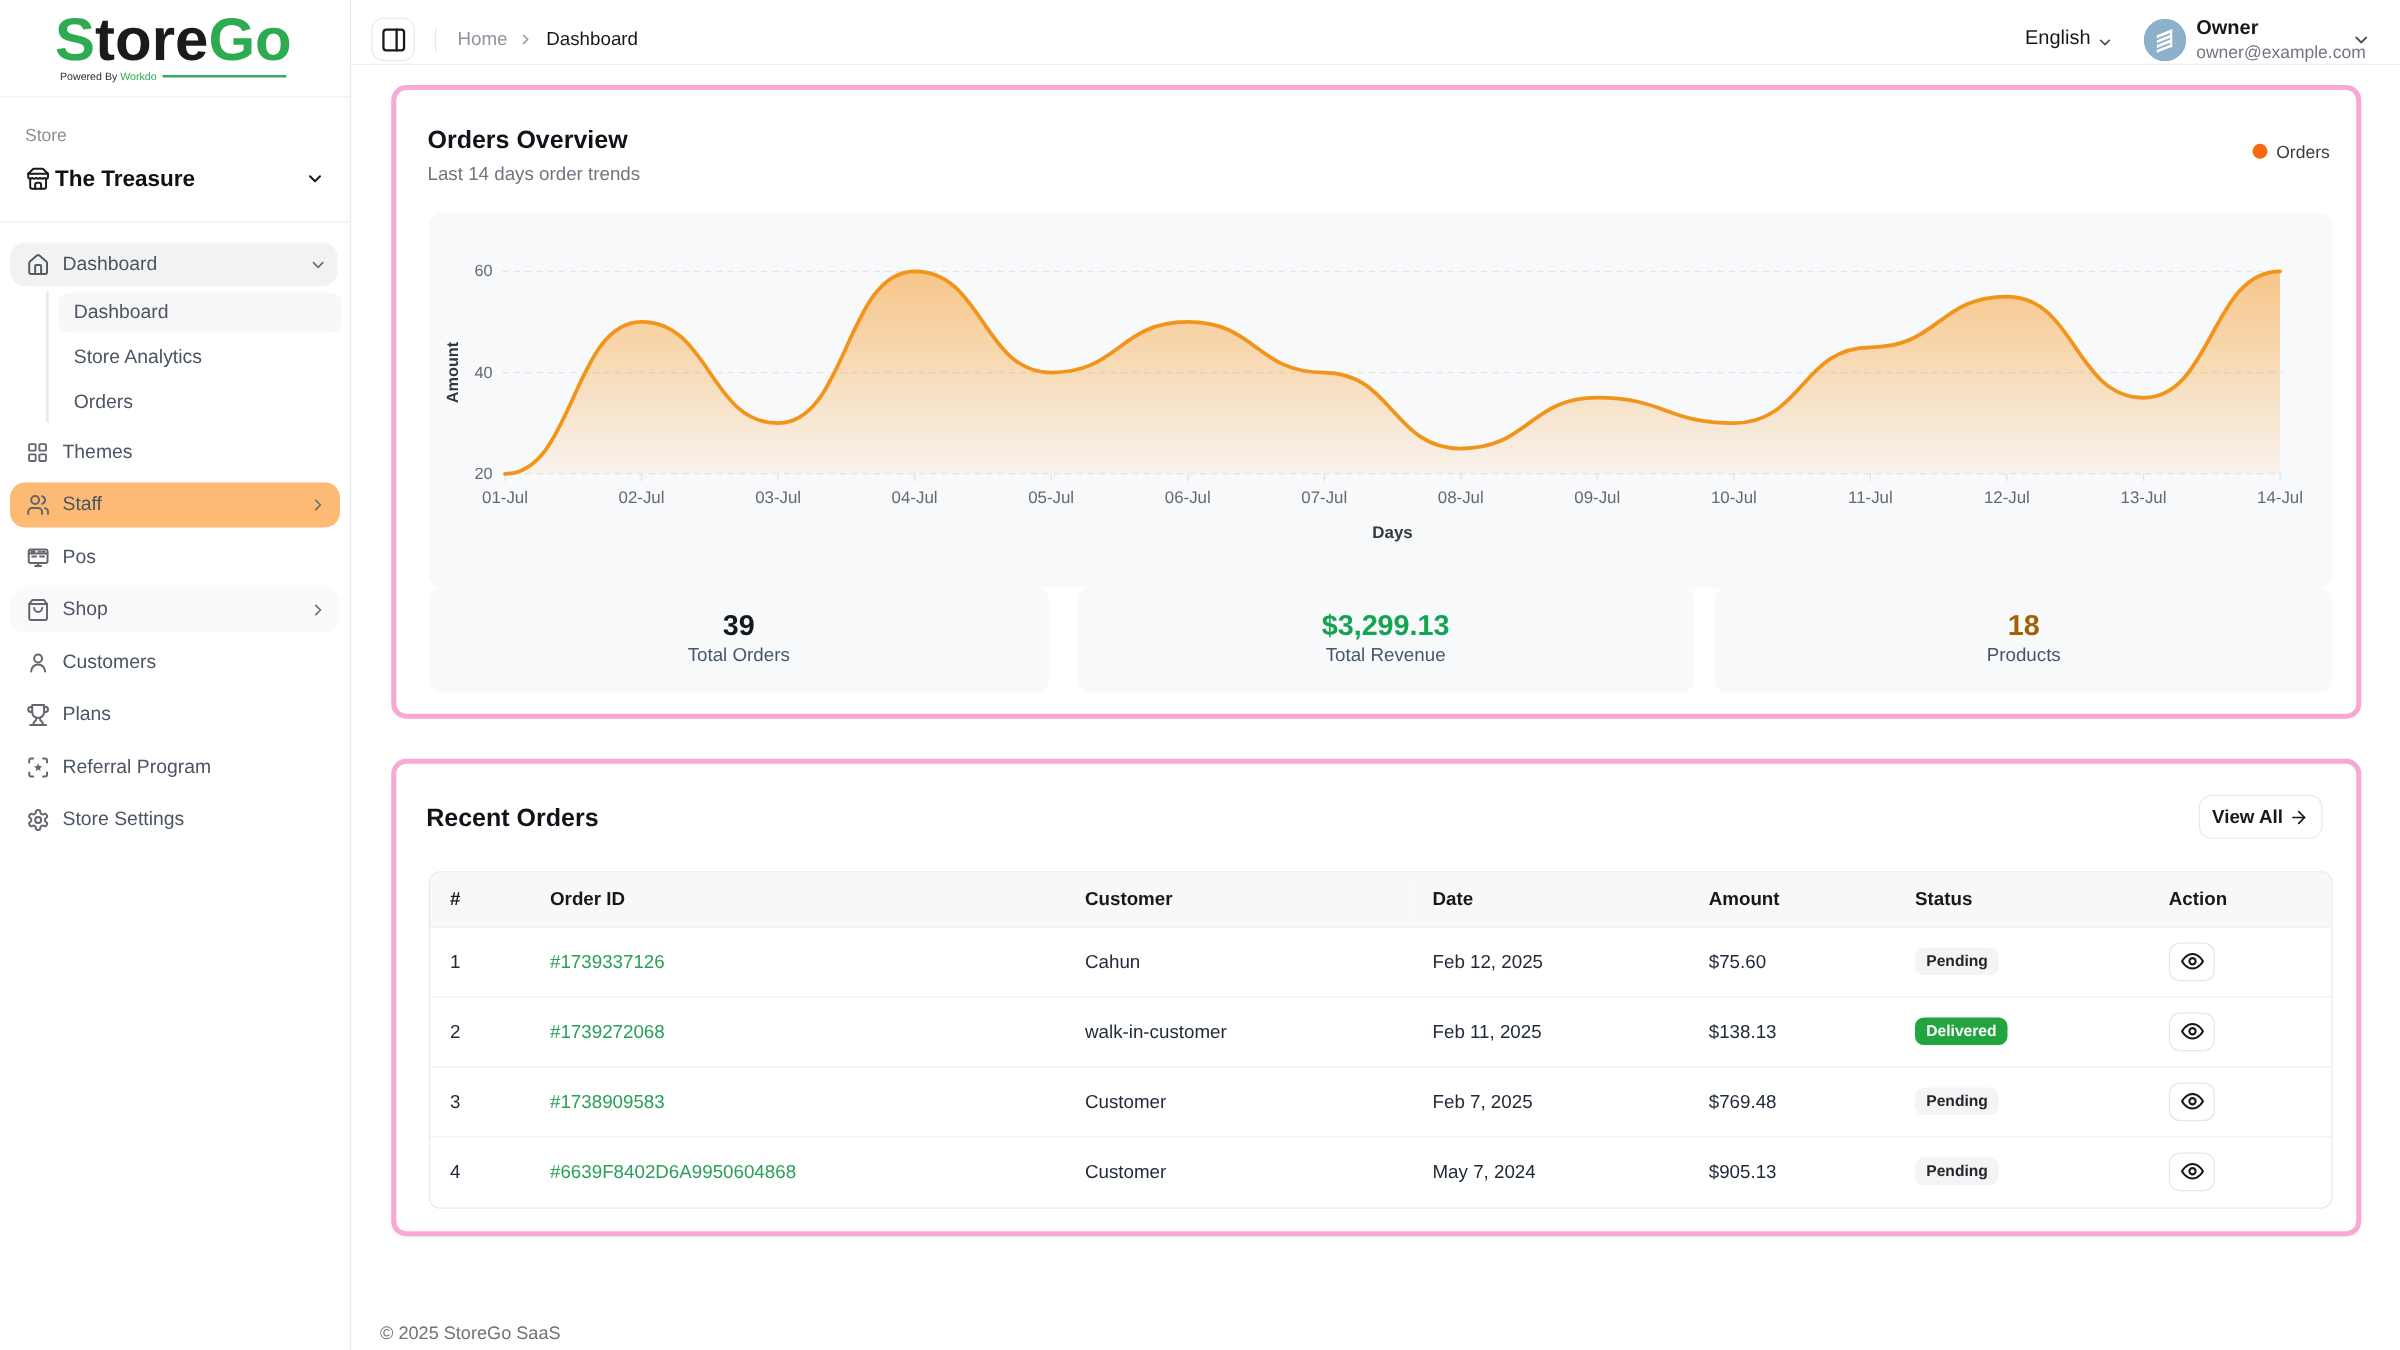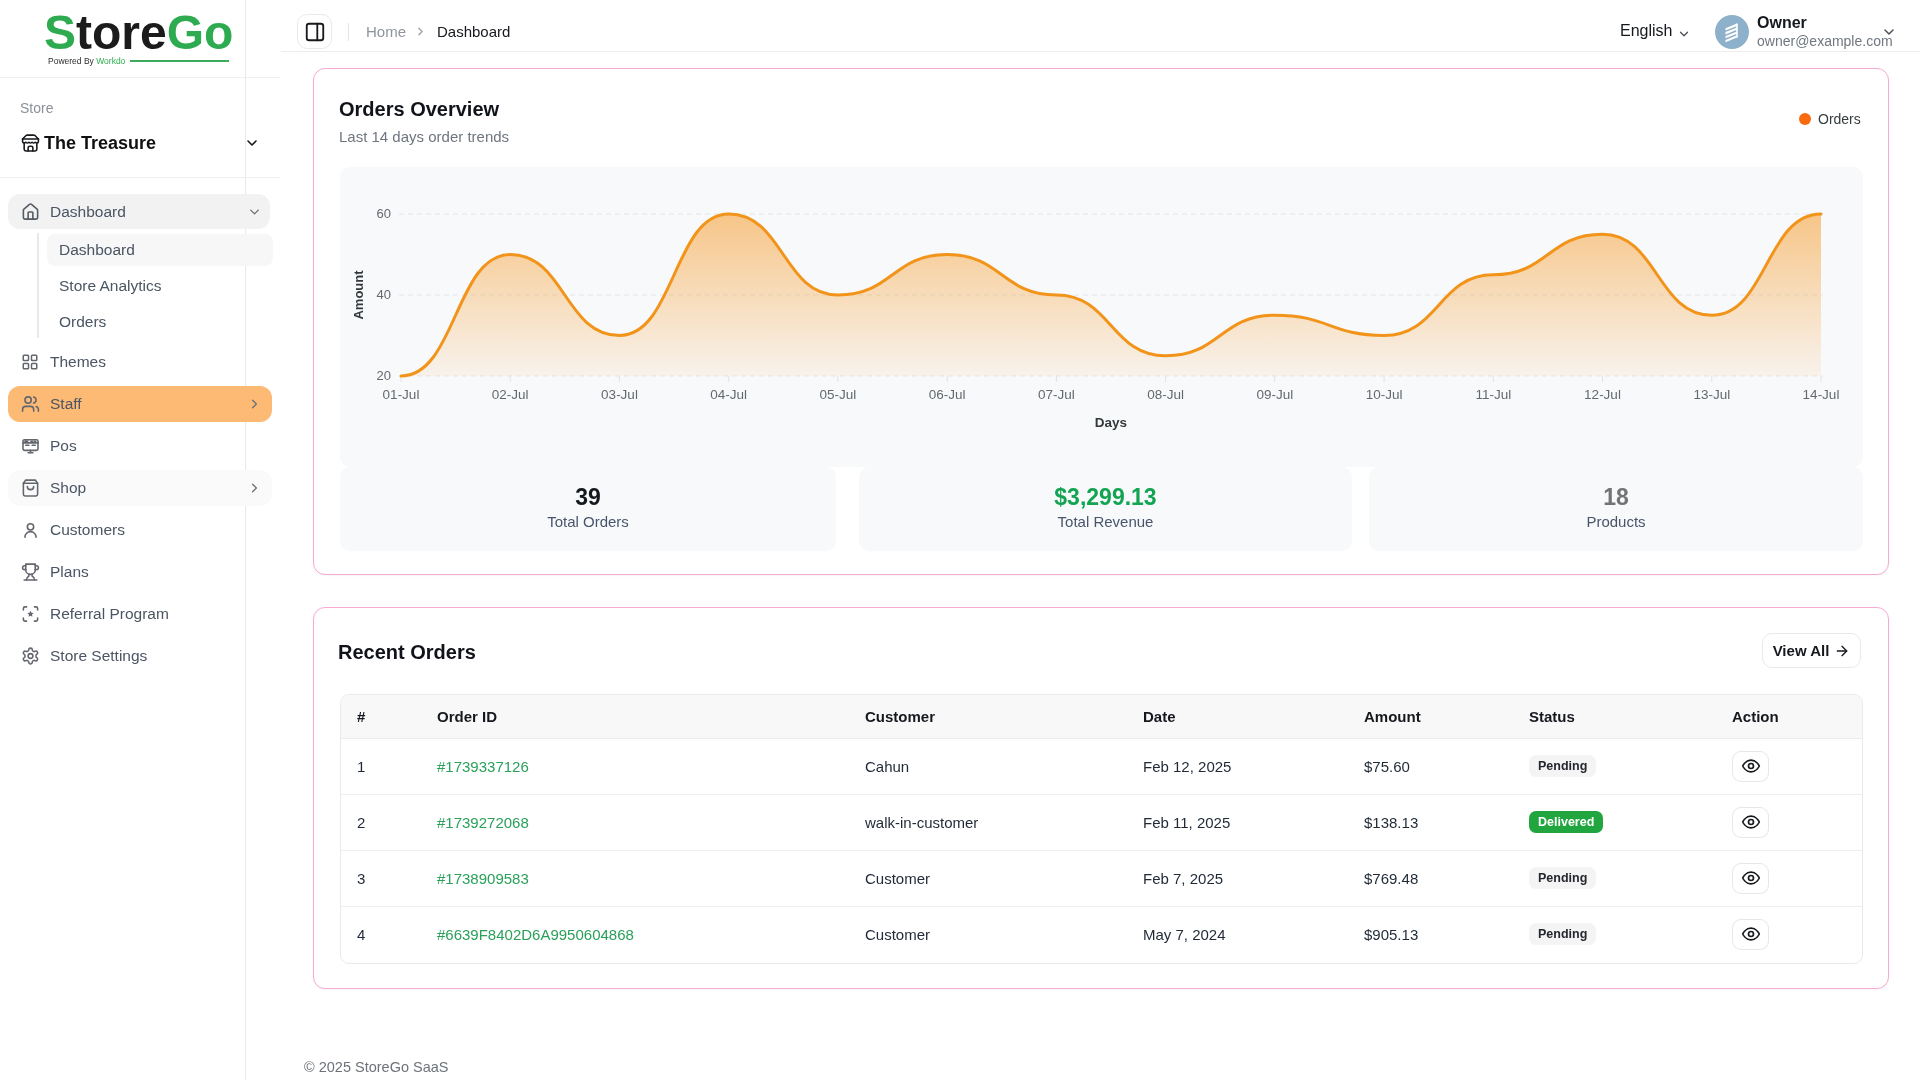--- a/index.html
+++ b/index.html
@@ -1,40 +1,40 @@
 <!DOCTYPE html>
 <html><head>
 <meta charset="utf-8">
 <style>
 * { margin:0; padding:0; box-sizing:border-box; }
 html,body { width:1920px; height:1080px; overflow:hidden; }
 body { font-family:"Liberation Sans", sans-serif; background:#fff; color:#1f2937; position:relative; }
 .abs { position:absolute; }
 svg { display:block; }
 
-#sidebar { position:absolute; left:0; top:0; width:246px; height:1080px; background:#fff; border-right:1px solid #e9e9ea; }
+#sidebar { position:absolute; left:0; top:0; width:281px; height:1080px; background:#fff; border-right:1px solid #e9e9ea; }
 #logo { position:absolute; left:0; top:0; width:280px; height:78px; border-bottom:1px solid #efefef; }
 #logotext { position:absolute; left:44px; top:5px; font-size:48px; font-weight:bold; letter-spacing:0px; color:#1b1b1b; }
 #logotext .g { color:#2eab50; }
 #powered { position:absolute; left:48px; top:56px; font-size:8.5px; color:#2d2d2d; letter-spacing:0px; }
 #powered .g { color:#2eab50; }
 #powered .ln { position:absolute; left:82px; width:99px; height:2px; background:#3dab5e; top:4px; }
 .sec-label { position:absolute; left:20px; font-size:14px; color:#8b9097; }
 .divider { position:absolute; left:0; width:280px; height:1px; background:#efefef; }
 .navtext { font-size:15.5px; color:#4b5563; }
 .navrow { position:absolute; left:0; width:280px; height:36px; }
 .icon { position:absolute; left:21px; top:50%; transform:translateY(-50%); }
 .ntxt { position:absolute; left:50px; top:50%; transform:translateY(-50%); font-size:15.5px; color:#4b5563; }
 .chev { position:absolute; right:20px; top:50%; transform:translateY(-50%); }
 
 #header { position:absolute; left:281px; top:0; width:1639px; height:52px; background:#fff; border-bottom:1px solid #ededee; }
 #togglebtn { position:absolute; left:16px; top:14px; width:35px; height:35px; border:1px solid #e9e9ea; border-radius:10px; background:#fff; }
 #bc-sep { position:absolute; left:67px; top:23px; width:1px; height:18px; background:#e5e5e6; }
 
-.card { position:absolute; background:#fff; border:1px solid #f9a8d4; border-radius:12px; box-shadow:0 1px 2px rgba(16,24,40,.04); }
+.card { position:absolute; background:#fff; border:4px solid #f9a8d4; border-radius:12px; box-shadow:0 1px 2px rgba(16,24,40,.04); }
 #card1 { left:313px; top:68px; width:1576px; height:507px; }
 #card2 { left:313px; top:607px; width:1576px; height:382px; }
 .ctitle { font-size:20px; font-weight:bold; color:#10141a; }
 .csub { font-size:15px; color:#6f7680; }
 
 .tile { position:absolute; top:398px; height:84px; background:#f8f9fb; border-radius:10px; text-align:center; }
 .tile .num { margin-top:17px; font-size:23px; font-weight:bold; line-height:26px; }
 .tile .lbl { font-size:15px; color:#47566b; line-height:24px; }
 
 #tbox { position:absolute; left:26px; top:86px; width:1523px; height:270px; border:1px solid #e9eaec; border-radius:9px; overflow:hidden; }
@@ -266,21 +266,21 @@
   </div>
   <div class="tile" style="left:26px; width:496px;">
       <div class="num" style="color:#15181d;">39</div>
       <div class="lbl">Total Orders</div>
     </div>
   <div class="tile" style="left:545px; width:493px;">
       <div class="num" style="color:#13a452;">$3,299.13</div>
       <div class="lbl">Total Revenue</div>
     </div>
   <div class="tile" style="left:1055px; width:494px;">
-      <div class="num" style="color:#737373;">18</div>
+      <div class="num" style="color:#a16207;">18</div>
       <div class="lbl">Products</div>
     </div>
 </div>
 
 <div class="card" id="card2">
   <div class="ctitle abs" style="left:24px; top:33px;">Recent Orders</div>
   <div id="viewall">View All <svg style="margin-left:5px;" width="16" height="16" viewBox="0 0 24 24" fill="none" stroke="#15181d" stroke-width="2" stroke-linecap="round" stroke-linejoin="round">
         <path d="M5 12h14"></path>
         <path d="m12 5 7 7-7 7"></path>
       </svg></div>

